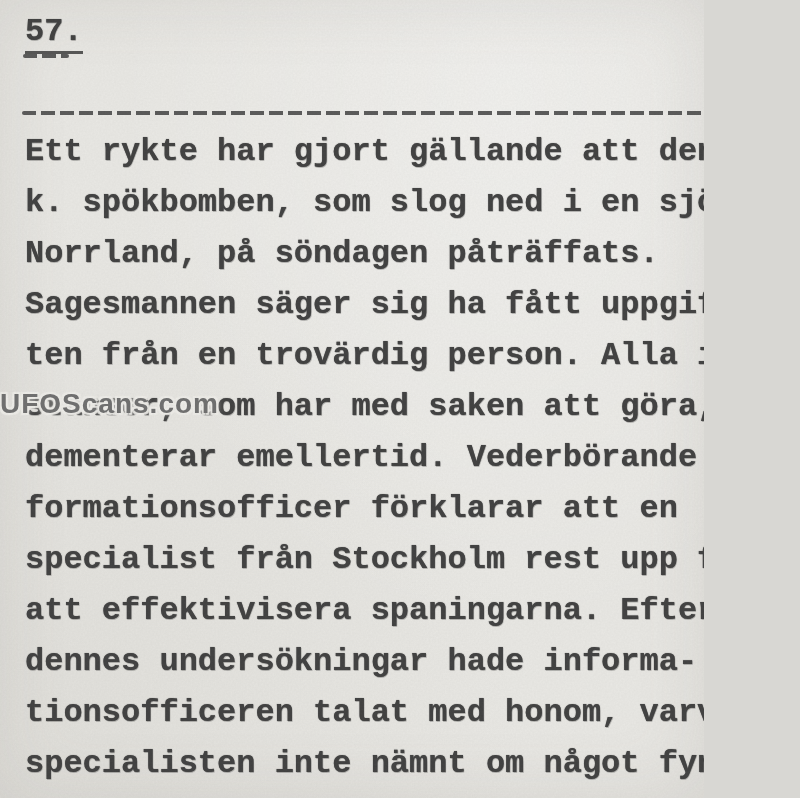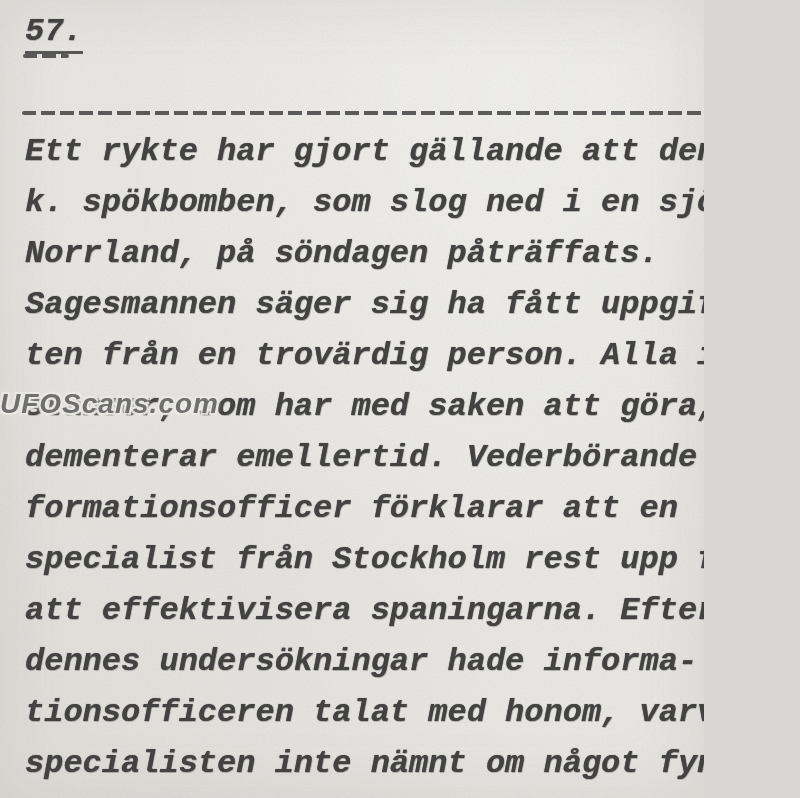--- a/index.html
+++ b/index.html
@@ -13,21 +13,20 @@
     height: 798px;
     overflow: hidden;
     background:
       radial-gradient(ellipse at 72% 12%, rgba(255,255,255,0.35), rgba(255,255,255,0) 55%),
       radial-gradient(ellipse at 10% 90%, rgba(190,188,180,0.18), rgba(190,188,180,0) 50%),
       #e9e8e4;
     box-shadow: inset 0 0 70px rgba(110,108,100,0.14);
     font-family: "Liberation Mono", "DejaVu Sans Mono", monospace;
     font-weight: bold;
     color: #3f3f3f;
-    font-style: italic;
   }
   .ink {
     text-shadow: 0 0 1px rgba(55,55,55,0.75), 0.6px 0.6px 0 rgba(55,55,55,0.25);
   }
   .u {
     border-bottom: 3px solid rgba(58,58,58,0.85);
     padding-bottom: 1px;
   }
   .page-number {
     position: absolute;

